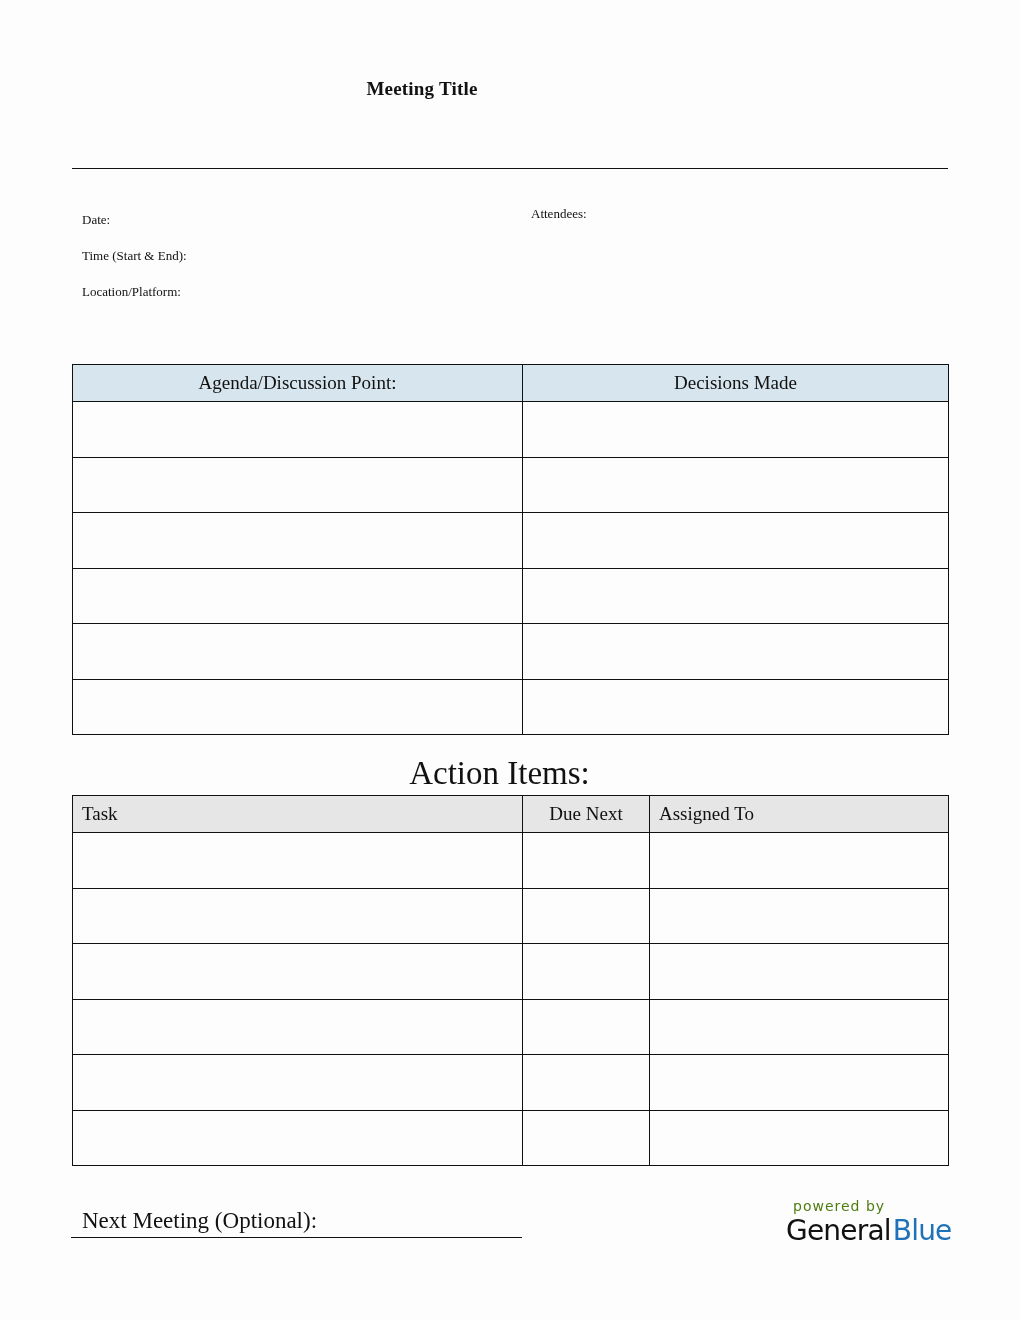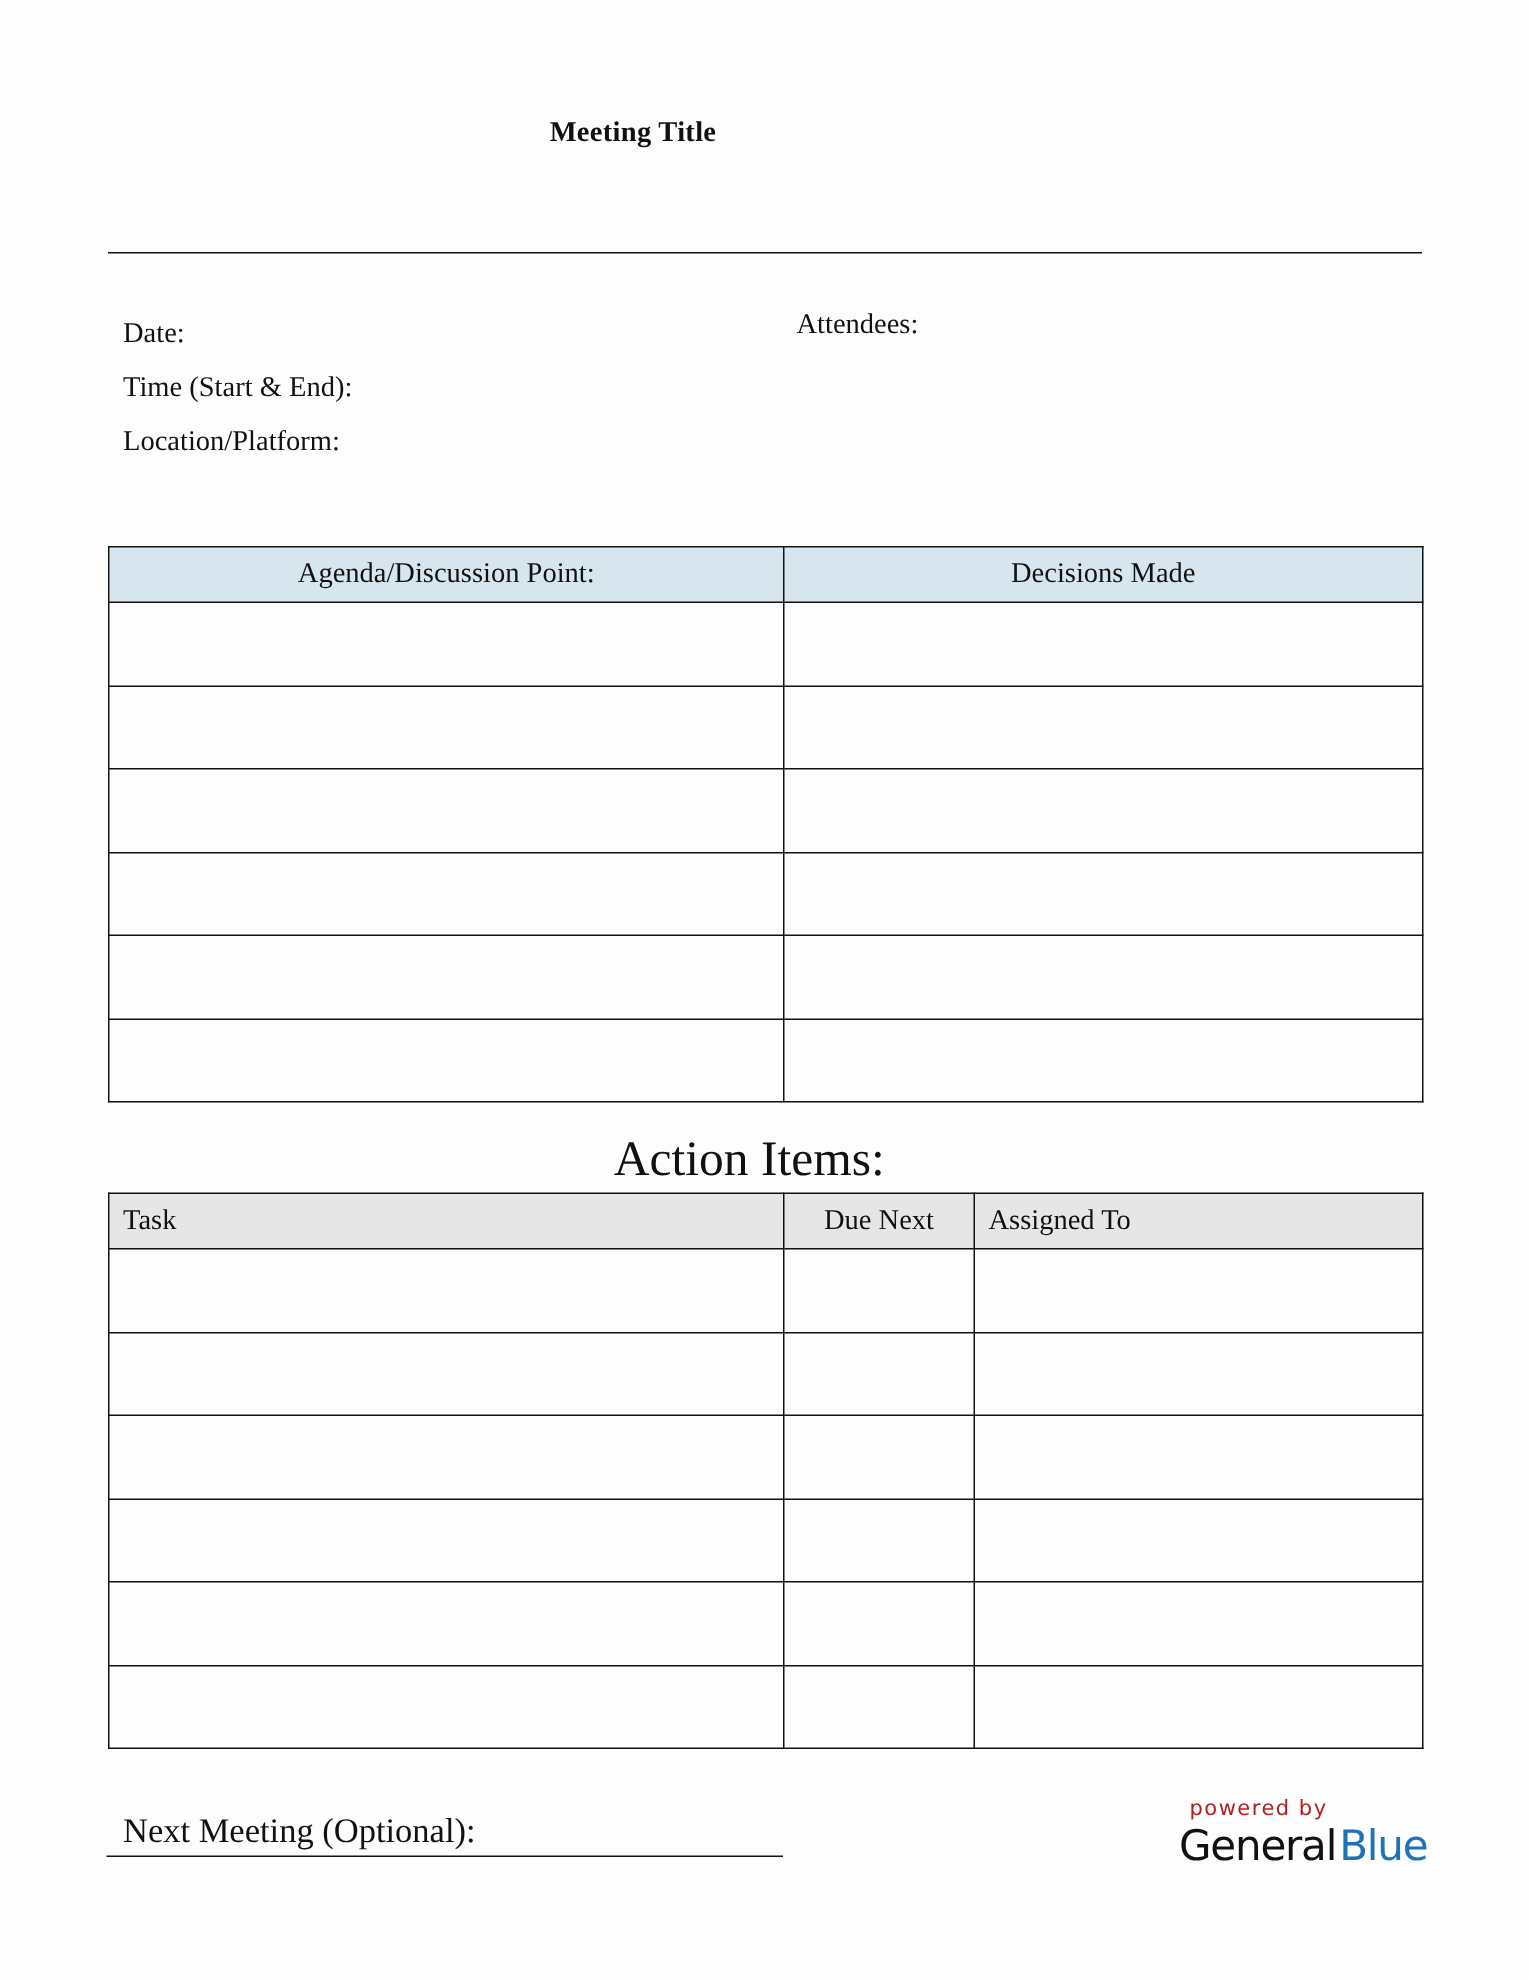--- a/index.html
+++ b/index.html
@@ -25,21 +25,21 @@
       font-size: 19px;
       letter-spacing: 0.2px;
     }
     .title-rule {
       left: 72px; top: 168px; width: 876px; height: 0;
       border-top: 1.5px solid #111;
     }
 
     .info-label {
       font-family: "Liberation Serif", "DejaVu Serif", serif;
-      font-size: 19px;
+      font-size: 13px;
       color: #111;
     }
 
     table.grid {
       position: absolute;
       border-collapse: collapse;
       table-layout: fixed;
       font-family: "Liberation Serif", "DejaVu Serif", serif;
       font-size: 19px;
     }
@@ -77,21 +77,21 @@
     .next-meeting-rule {
       left: 71px; top: 1237px; width: 451px; height: 0;
       border-top: 1.5px solid #111;
     }
 
     .brand-powered {
       left: 793px; top: 1198px;
       font-family: "DejaVu Sans", "Liberation Sans", sans-serif;
       font-size: 14px;
       letter-spacing: 1px;
-      color: #b91c1c;
+      color: #4d7c0f;
     }
     .brand-logo {
       left: 786px; top: 1214px;
       font-family: "DejaVu Sans", "Liberation Sans", sans-serif;
       font-size: 28px;
       letter-spacing: -0.8px;
       white-space: nowrap;
     }
     .brand-general { color: #111; }
     .brand-blue { color: #1f72b8; margin-left: 2px; }

